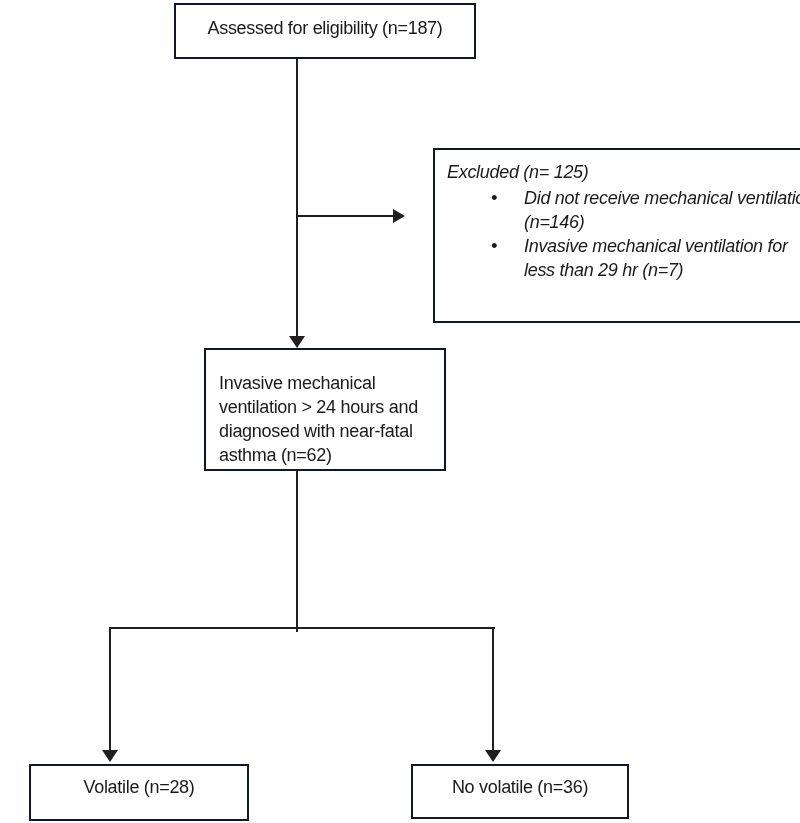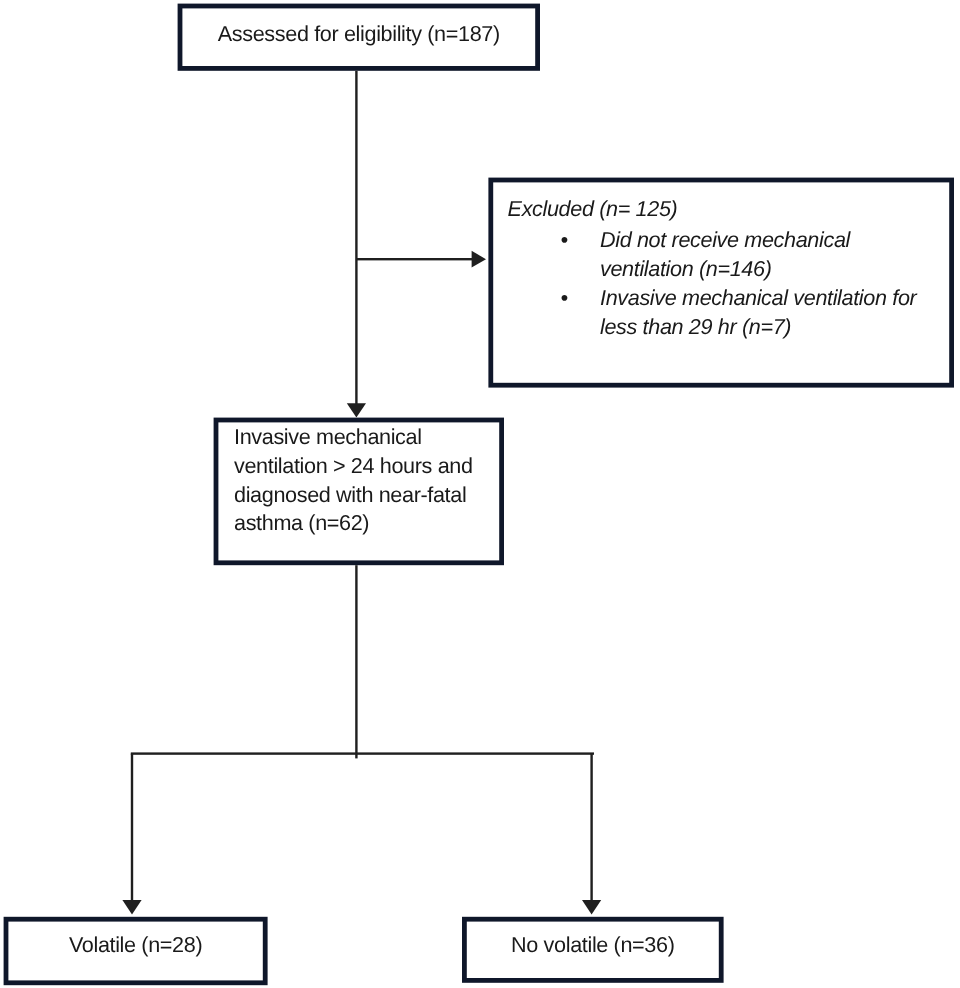--- a/index.html
+++ b/index.html
@@ -14,33 +14,34 @@
     background: #ffffff;
     font-family: "Liberation Sans", "DejaVu Sans", sans-serif;
     color: #1a1a1a;
     font-size: 18px;
     letter-spacing: -0.3px;
     overflow: hidden;
   }
   .box {
     position: absolute;
     background: #ffffff;
-    border: 4px solid #0f172a;
+    border: 2px solid #0f172a;
     box-sizing: border-box;
     line-height: 24px;
+    margin-left: 26px;
   }
   .box.center {
     display: flex;
     align-items: center;
     justify-content: center;
     text-align: center;
   }
   #box-eligibility { left: 148px; top: 3px;   width: 302px; height: 56px; padding-bottom: 6px; }
   #box-excluded    { left: 407px; top: 148px; width: 388px; height: 175px; padding: 10px 4px 0 12px; font-style: italic; }
-  #box-invasive    { left: 178px; top: 348px; width: 242px; height: 123px; padding: 0 8px 0 13px; }
+  #box-invasive    { left: 178px; top: 348px; width: 242px; height: 123px; padding: 21px 8px 0 13px; }
   #box-volatile    { left: 3px;   top: 764px; width: 220px; height: 57px; padding-bottom: 12px; }
   #box-novolatile  { left: 385px; top: 764px; width: 218px; height: 55px; padding-bottom: 10px; }
 
   .ex-list {
     list-style: none;
     margin: 2px 0 0 0;
     padding: 0;
   }
   .ex-list li {
     display: flex;

